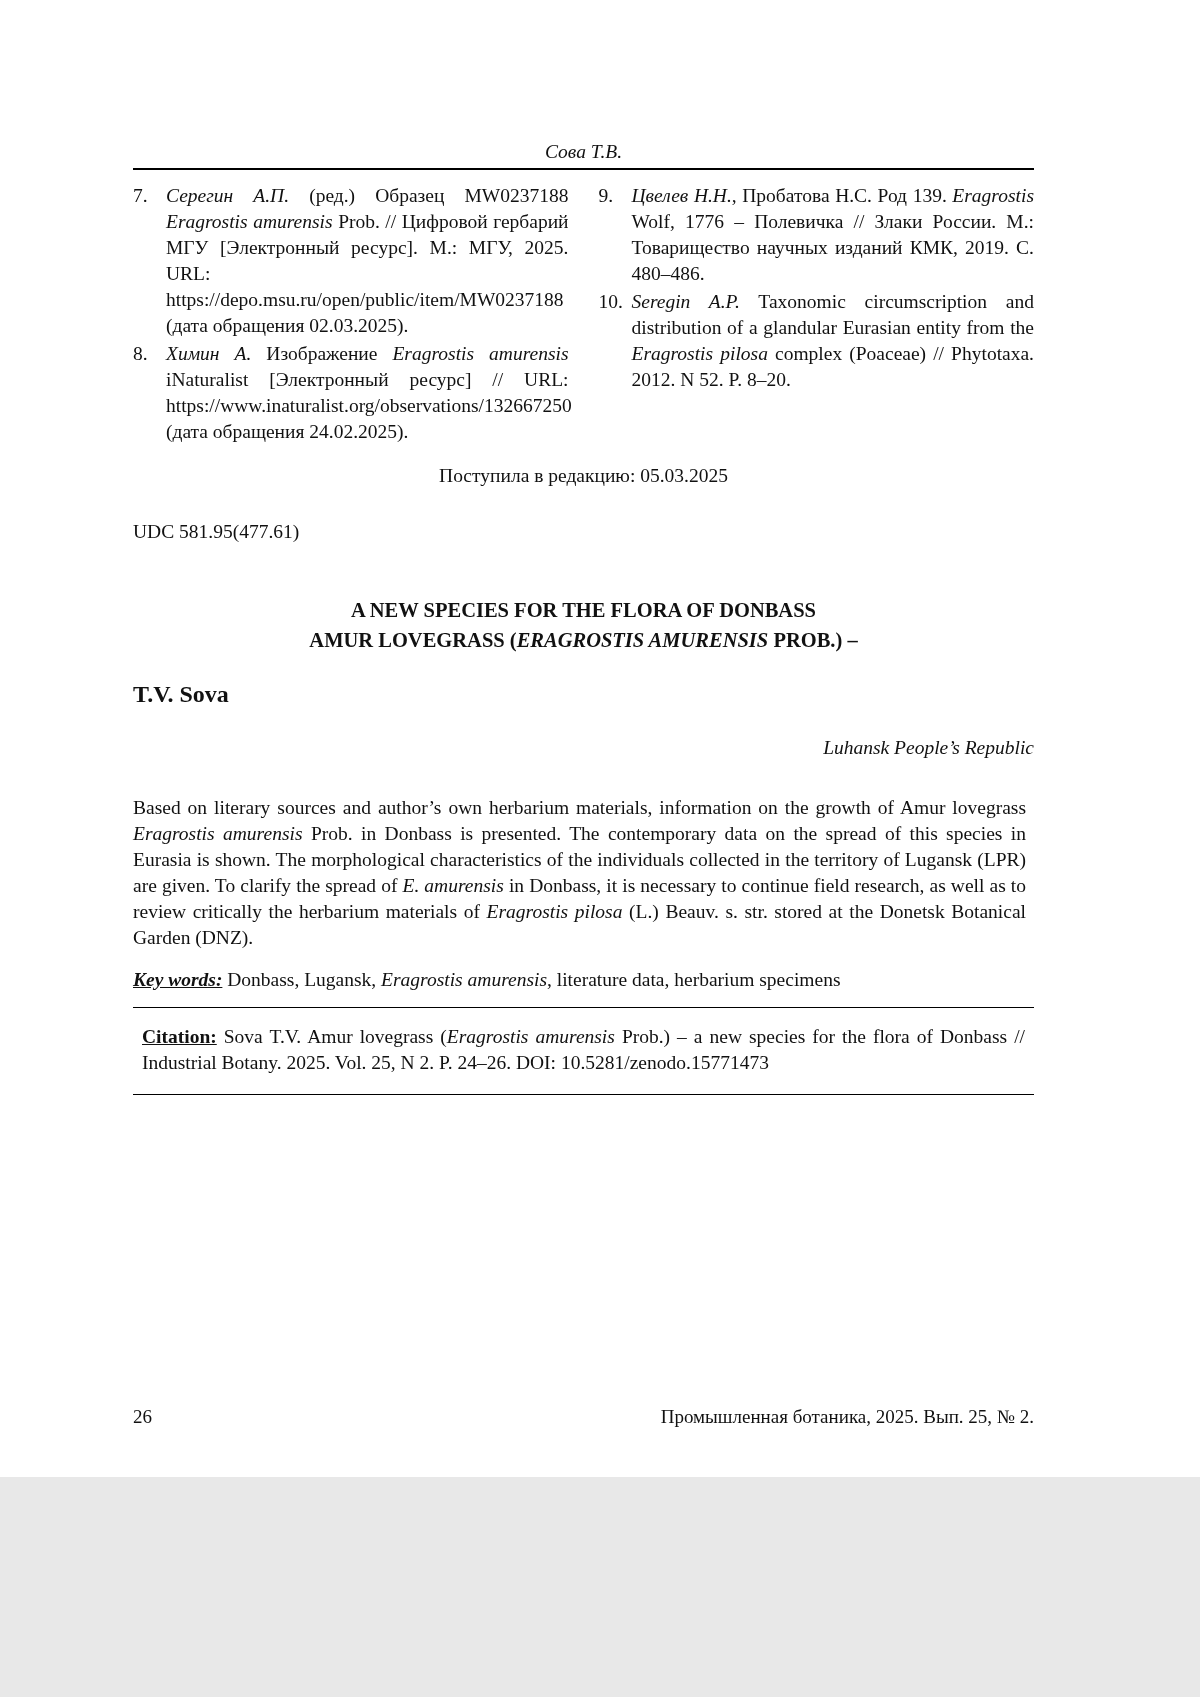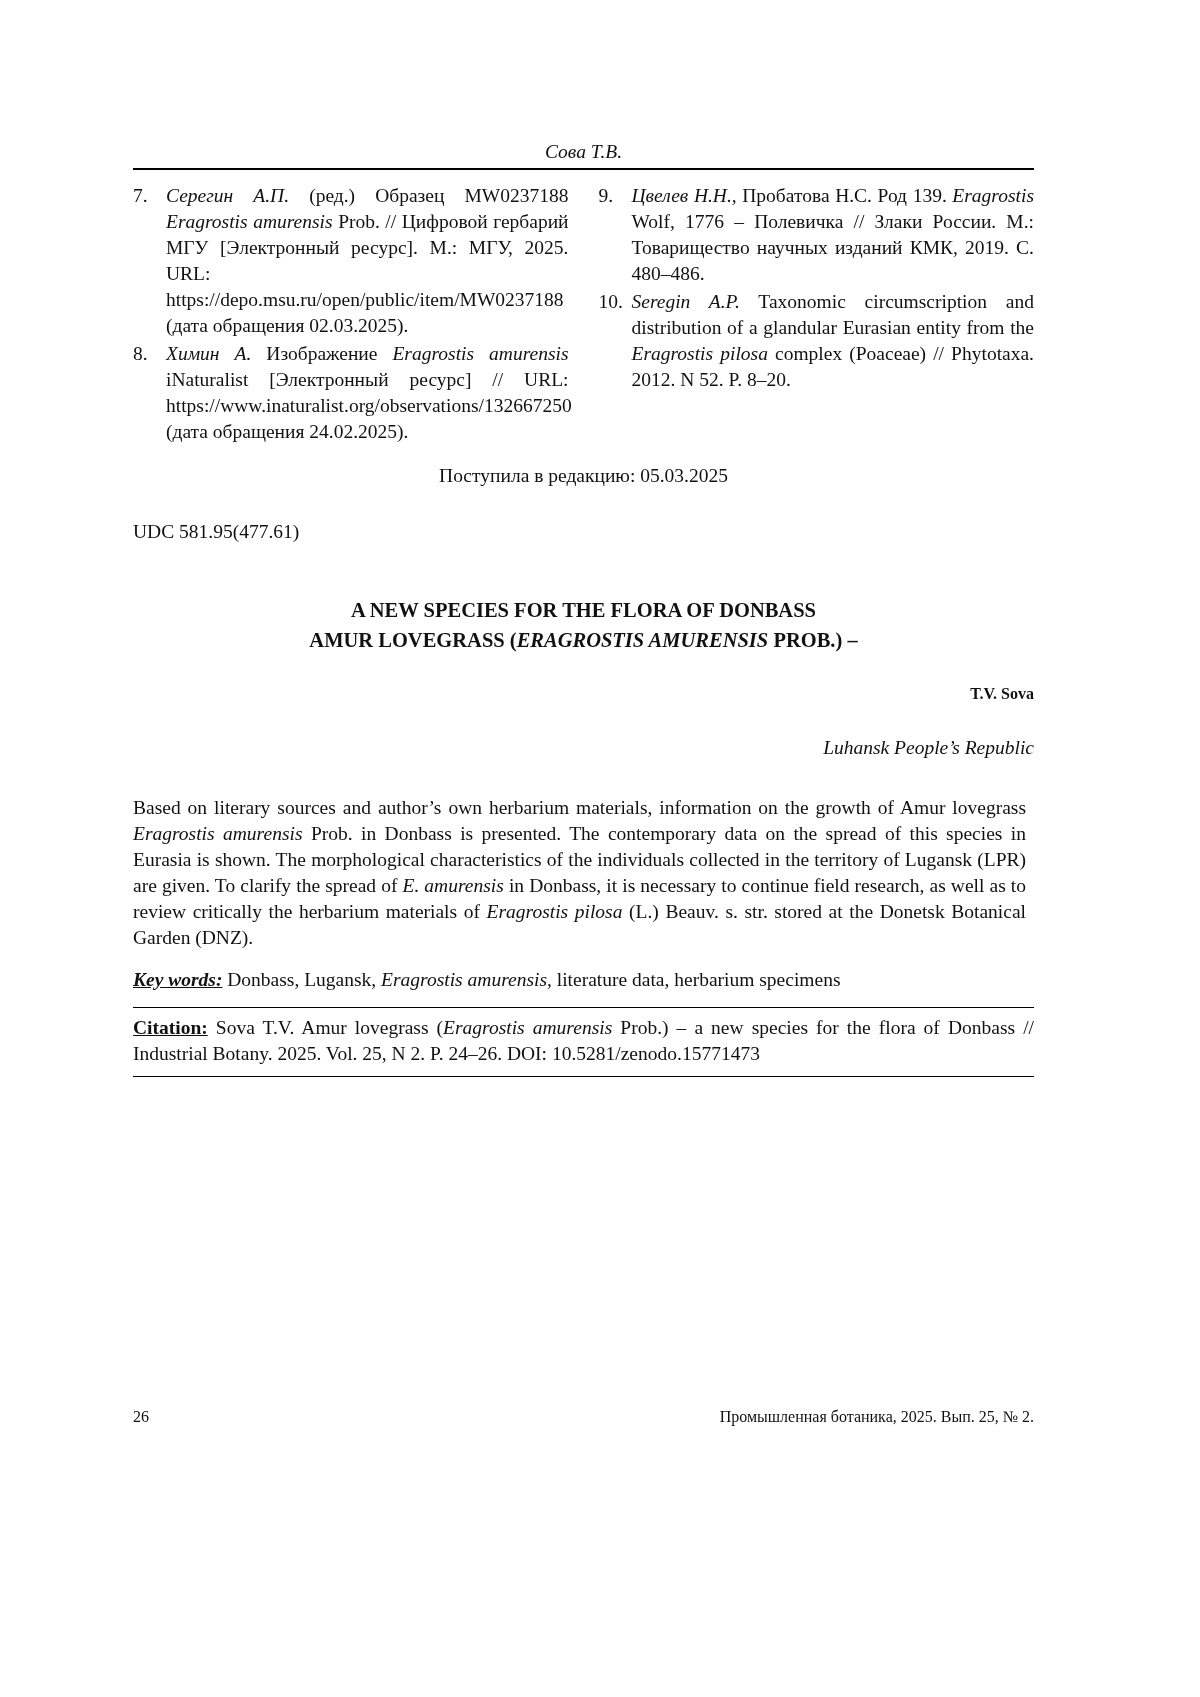--- a/index.html
+++ b/index.html
@@ -1,19 +1,19 @@
 <!DOCTYPE html>
 <html><head>
 <meta charset="utf-8">
 <style>
   html, body { margin: 0; padding: 0; background: #e8e8e8; }
   .page {
     position: relative;
     width: 1200px;
-    height: 1697px;
+    height: 1477px;
     margin: 0 auto;
     background: #ffffff;
     color: #111;
     font-family: "Liberation Serif", "DejaVu Serif", serif;
     overflow: hidden;
   }
   .content {
     margin: 0 166px 0 133px; 
   }
   .running-head {
@@ -60,23 +60,23 @@
   .title {
     margin: 50px 0 0 0;
     text-align: center;
     font-weight: bold;
     font-size: 20.5px;
     line-height: 30px;
   }
   .title-line { display: block; }
   .author {
     margin-top: 26px;
-    text-align: right;
+    text-align: left;
     font-weight: bold;
-    font-size: 16px;
+    font-size: 24px;
     line-height: 26px;
   }
   .affiliation {
     margin-top: 28px;
     text-align: right;
     font-style: italic;
     font-size: 19.5px;
     line-height: 26px;
   }
   .abstract {
@@ -91,34 +91,34 @@
     font-size: 19.5px;
     line-height: 26px;
   }
   .citation-block {
     margin-top: 14px;
     border-top: 1.5px solid #000;
     border-bottom: 1.5px solid #000;
     padding: 7px 0 9px 0;
   }
   .citation {
-    margin: 0;
+    margin: 9px;
     text-align: justify;
     font-size: 19.5px;
     line-height: 26px;
   }
   .footer {
     position: absolute;
     left: 133px;
     right: 166px;
     top: 1404px;
     display: flex;
     justify-content: space-between;
     align-items: baseline;
-    font-size: 16px;
+    font-size: 19px;
     line-height: 26px;
   }
   .journal { }
   .i { font-style: italic; }
   .b { font-weight: bold; text-decoration: underline; }
 </style>
 </head>
 <body>
 
 <div class="page">

